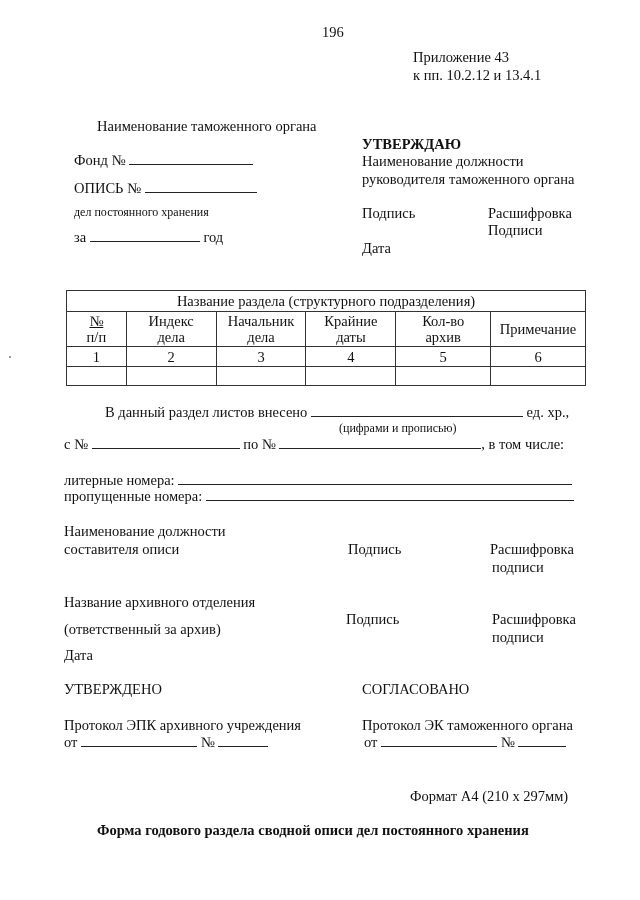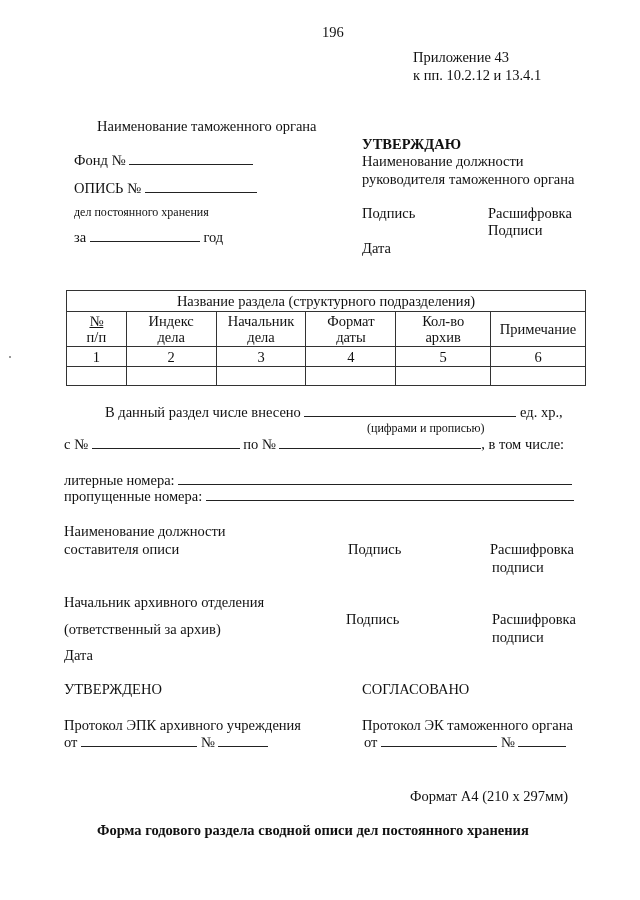--- a/index.html
+++ b/index.html
@@ -72,21 +72,21 @@
       <col style="width:95px">
   </colgroup>
   <tbody>
       <tr class="title">
     <td colspan="6">Название раздела (структурного подразделения)</td>
   </tr>
   <tr class="head">
     <td><span style="text-decoration:underline">№</span><br><span>п/п</span></td>
     <td><span>Индекс</span><br><span>дела</span></td>
     <td><span>Начальник</span><br><span>дела</span></td>
-    <td><span>Формат</span><br><span>даты</span></td>
+    <td><span>Крайние</span><br><span>даты</span></td>
     <td><span>Кол-во</span><br><span>архив</span></td>
     <td><span>Примечание</span></td>
   </tr>
   <tr class="nums">
     <td>1</td>
     <td>2</td>
     <td>3</td>
     <td>4</td>
     <td>5</td>
     <td>6</td>
@@ -96,25 +96,25 @@
     <td></td>
     <td></td>
     <td></td>
     <td></td>
     <td></td>
   </tr>
 </tbody>
   </table>
 
 <div class="abs" style="left:105px; top:404px;">
-  <span>В данный раздел числе внесено</span>
+  <span>В данный раздел листов внесено</span>
   <span class="blank" style="width:212px;"></span>
   <span>ед. хр.,</span>
 </div>
-<div class="abs small" style="left:367px; top:420px;">(цифрами и прописью)</div>
+<div class="abs small" style="left:339px; top:420px;">(цифрами и прописью)</div>
 <div class="abs" style="left:64px; top:436px;">
   <span>с №</span>
   <span class="blank" style="width:148px;"></span>
   <span>по №</span>
   <span class="blank" style="width:202px;"></span><span>, в том числе:</span>
 </div>
 <div class="abs" style="left:64px; top:472px;">
   <span>литерные номера:</span>
   <span class="blank" style="width:394px;"></span>
 </div>
@@ -122,21 +122,21 @@
   <span>пропущенные номера:</span>
   <span class="blank" style="width:368px;"></span>
 </div>
 
 <div class="abs" style="left:64px; top:523px;">Наименование должности</div>
 <div class="abs" style="left:64px; top:541px;">составителя описи</div>
 <div class="abs" style="left:348px; top:541px;">Подпись</div>
 <div class="abs" style="left:490px; top:541px;">Расшифровка</div>
 <div class="abs" style="left:492px; top:559px;">подписи</div>
 
-<div class="abs" style="left:64px; top:594px;">Начальник архивного отделения</div>
+<div class="abs" style="left:64px; top:594px;">Название архивного отделения</div>
 <div class="abs" style="left:64px; top:621px;">(ответственный за архив)</div>
 <div class="abs" style="left:346px; top:611px;">Подпись</div>
 <div class="abs" style="left:492px; top:611px;">Расшифровка</div>
 <div class="abs" style="left:492px; top:629px;">подписи</div>
 <div class="abs" style="left:64px; top:647px;">Дата</div>
 
 <div class="abs" style="left:64px; top:681px;">УТВЕРЖДЕНО</div>
 <div class="abs" style="left:362px; top:681px;">СОГЛАСОВАНО</div>
 
 <div class="abs" style="left:64px; top:717px;">Протокол ЭПК архивного учреждения</div>

